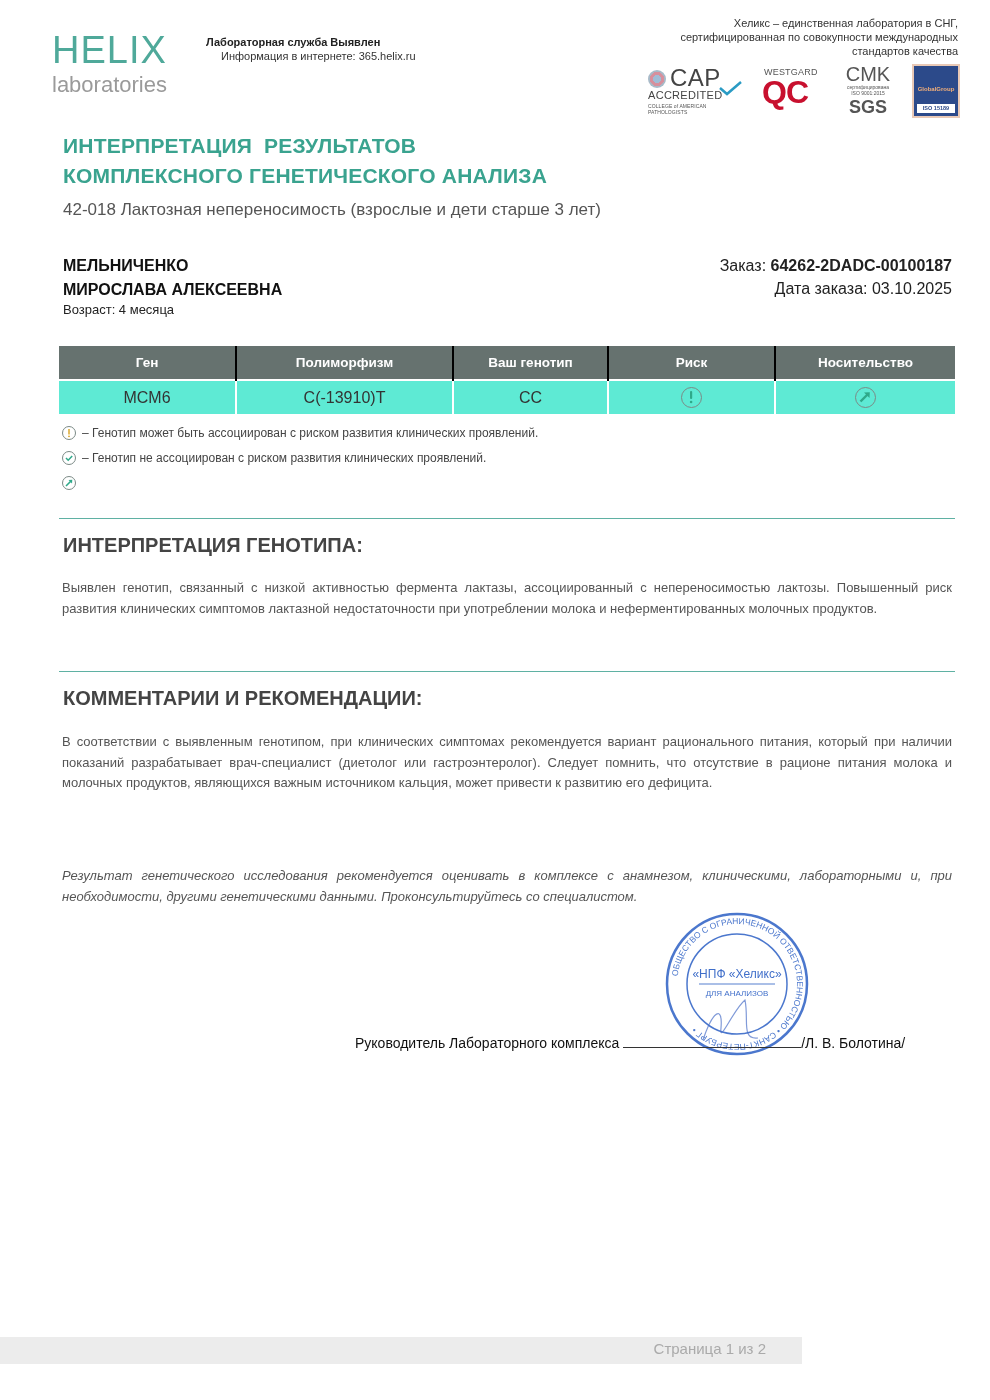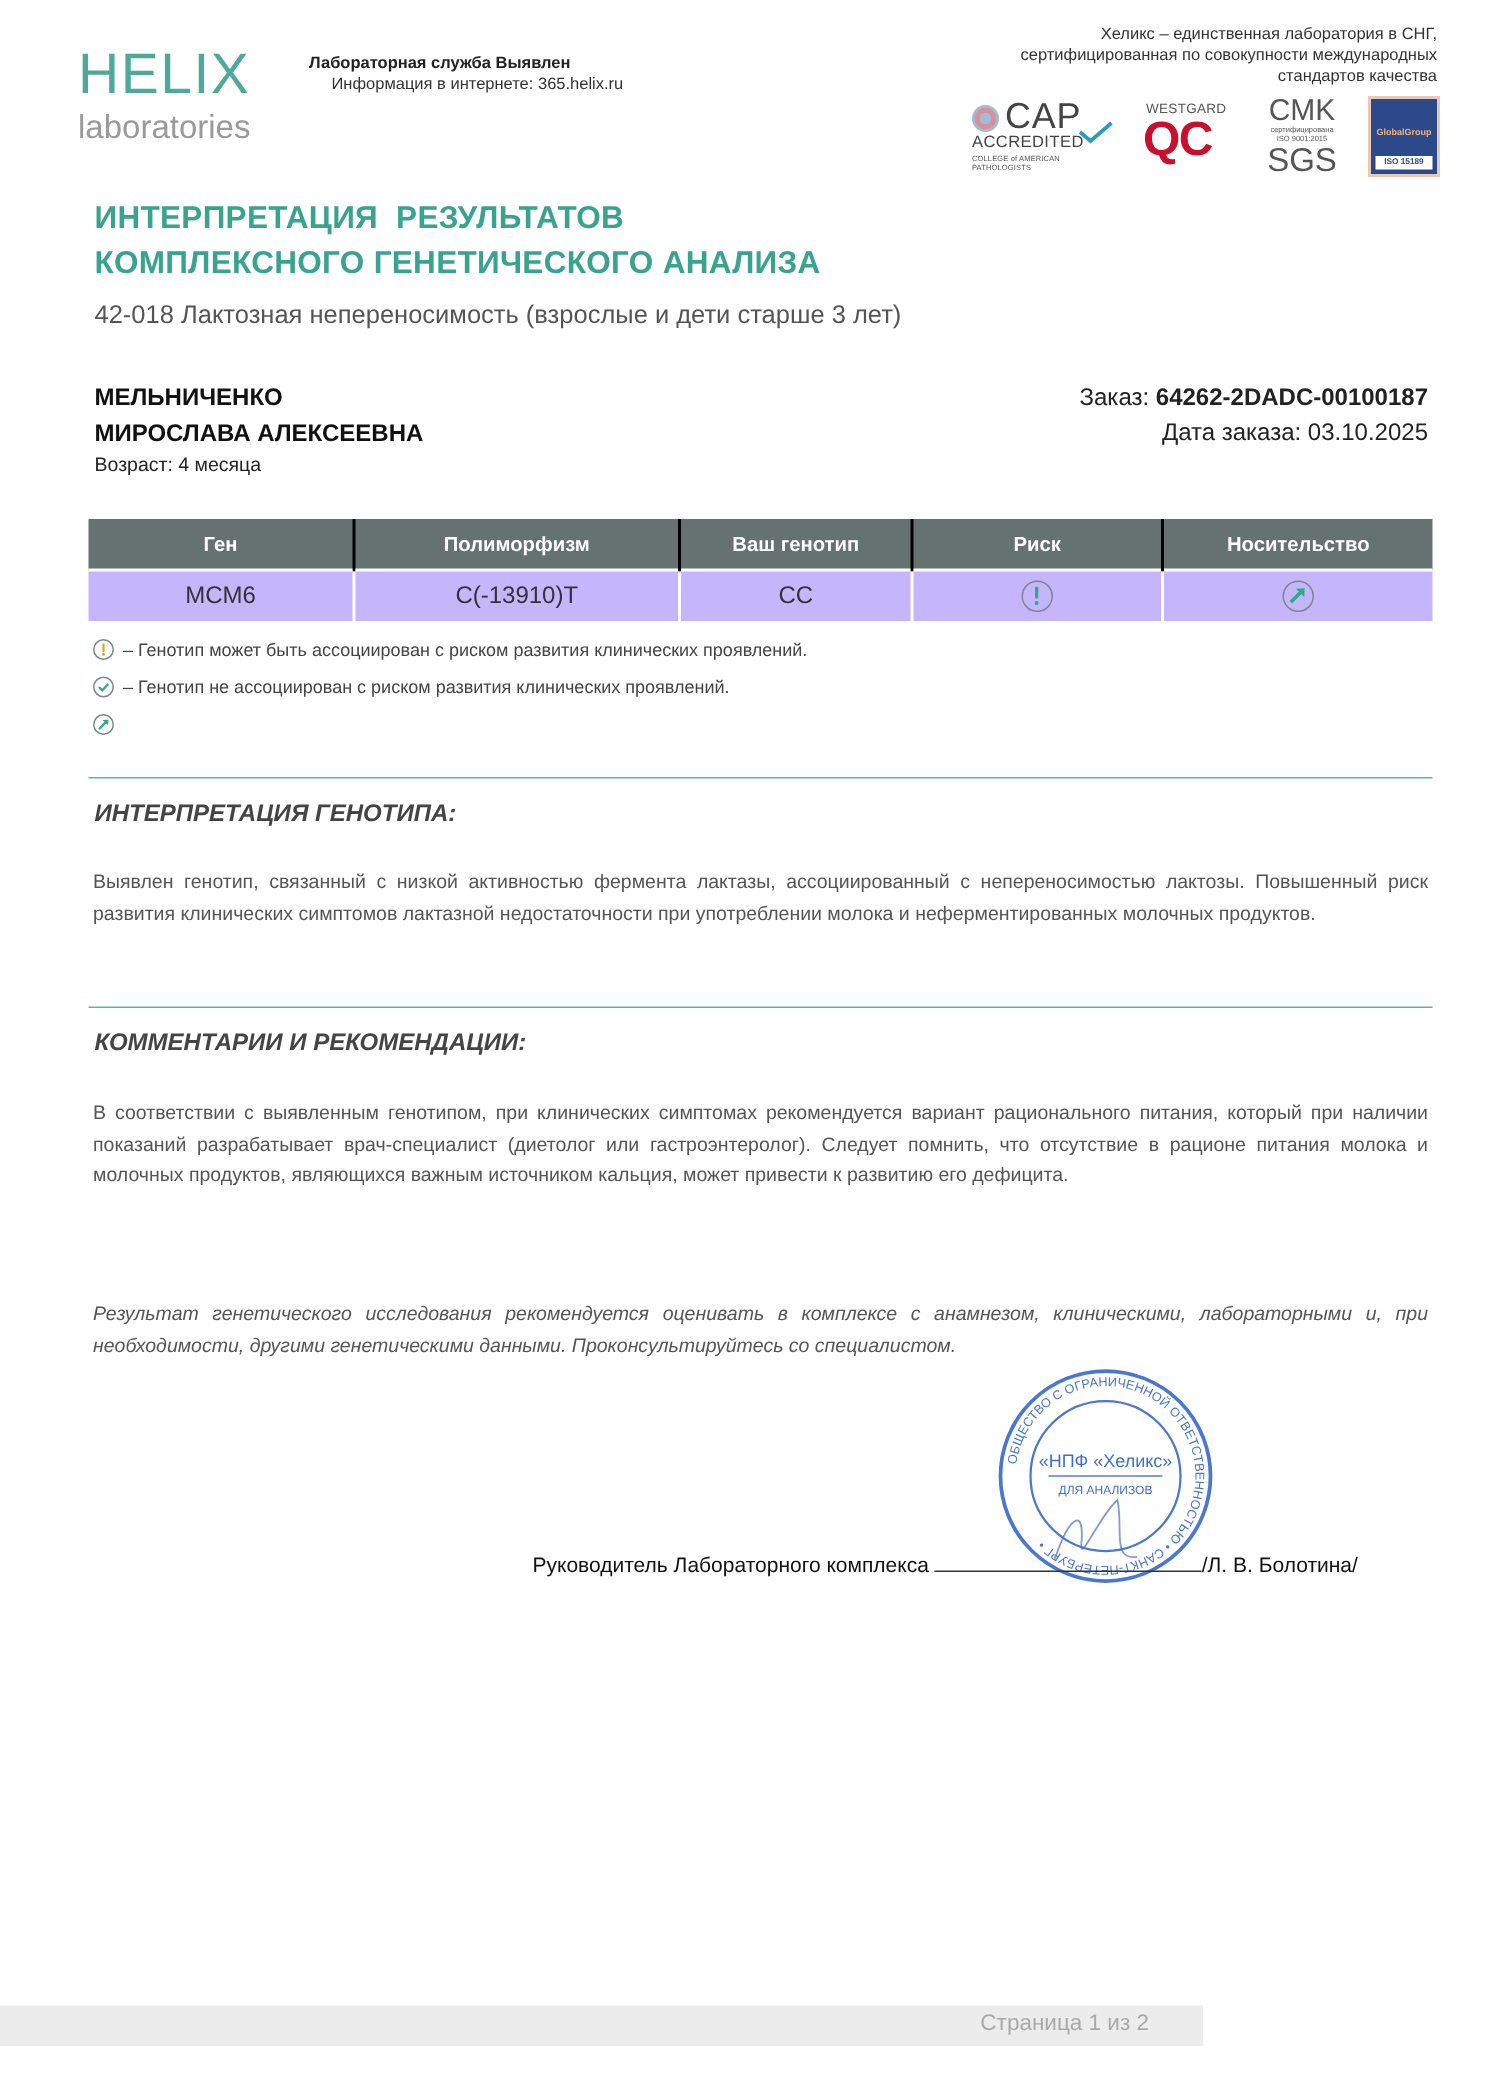--- a/index.html
+++ b/index.html
@@ -24,53 +24,53 @@
   .cap-check { position: absolute; left: 72px; top: 14px; width: 24px; height: 16px; }
   .cap-sub { position: absolute; left: 2px; top: 37px; font-size: 5px; color: #555; letter-spacing: .1px; }
 
   .qc { left: 762px; top: 67px; width: 58px; height: 44px; }
   .qc-top { position: absolute; left: 2px; top: 0; font-size: 9px; color: #555; letter-spacing: .2px; }
   .qc-big { position: absolute; left: 0; top: 9px; font-size: 32px; font-weight: 900; color: #c8102e; line-height: 32px; letter-spacing: -1px; }
 
   .sgs { left: 843px; top: 64px; width: 50px; height: 56px; text-align: center; color: #555; }
   .sgs-cmk { font-size: 20px; line-height: 20px; }
   .sgs-small { font-size: 5px; line-height: 6px; }
-  .sgs-big { font-size: 22px; line-height: 22px; }
+  .sgs-big { font-size: 18px; line-height: 22px; font-weight: bold; }
 
   .gg { left: 912px; top: 64px; width: 48px; height: 54px; border: 2px solid #e9c9b6; background: #2c4a8a; }
   .gg-name { position: absolute; left: 0; right: 0; top: 20px; text-align: center; font-size: 6px; color: #f4b07a; font-weight: bold; }
   .gg-iso { position: absolute; left: 3px; right: 3px; bottom: 3px; height: 9px; background: #fff; text-align: center; font-size: 5.5px; line-height: 9px; color: #2c4a8a; font-weight: bold; }
 
   
   .title { left: 63px; top: 131px; font-size: 21px; line-height: 30px; font-weight: bold; color: #3aa38f; letter-spacing: .2px; }
   .subtitle { left: 63px; top: 200px; font-size: 17px; color: #555; }
 
   
   .patient-name { left: 63px; top: 254px; font-size: 16px; line-height: 24px; font-weight: bold; color: #111; }
   .age { left: 63px; top: 302px; font-size: 13px; color: #222; }
   .order { right: 38px; top: 254px; text-align: right; font-size: 16px; line-height: 23px; color: #222; }
   .order b { font-weight: bold; }
 
   
   .gtable { left: 59px; top: 346px; width: 896px; border-collapse: collapse; }
   .gtable th { background: #66726f; color: #fff; font-size: 13.5px; font-weight: bold; height: 34px; border-right: 2px solid #000000; text-align: center; }
-  .gtable td { background: #c4b5fd; color: #333; font-size: 16px; height: 34px; border-right: 2px solid #fff; border-top: 2px solid #fff; text-align: center; }
+  .gtable td { background: #5eead4; color: #333; font-size: 16px; height: 34px; border-right: 2px solid #fff; border-top: 2px solid #fff; text-align: center; }
   .gtable th:last-child, .gtable td:last-child { border-right: none; }
   .ic { display: inline-block; width: 21px; height: 21px; border: 1.5px solid #7b8a86; border-radius: 50%; vertical-align: middle; position: relative; }
   .ic svg { position: absolute; left: 0; top: 0; }
 
   
   .legend { left: 62px; top: 420px; }
   .legend-row { display: flex; align-items: center; height: 25px; font-size: 12px; color: #444; }
   .legend-row .sic { width: 14px; height: 14px; border: 1px solid #7b8a86; border-radius: 50%; margin-right: 6px; position: relative; flex: none; }
   .legend-row .sic svg { position: absolute; left: 0; top: 0; }
 
   .hr { left: 59px; width: 896px; height: 1px; background: #5fb1a3; }
 
-  .sec-title { left: 63px; font-size: 16px; font-weight: bold; color: #444; font-style: italic; }
+  .sec-title { left: 63px; font-size: 20px; font-weight: bold; color: #444; }
   .para { left: 62px; width: 890px; font-size: 13px; line-height: 20.5px; color: #555; text-align: justify; }
   .italic { font-style: italic; }
 
   
   .sign { left: 355px; top: 1035px; font-size: 14px; color: #111; white-space: nowrap; }
   .sign-line { display: inline-block; width: 178px; border-bottom: 1px solid #333; height: 12px; vertical-align: baseline; }
   .stamp { left: 663px; top: 910px; width: 148px; height: 148px; }
 
   
   .footer { left: 0; top: 1337px; width: 802px; height: 27px; background: #ececec; }

